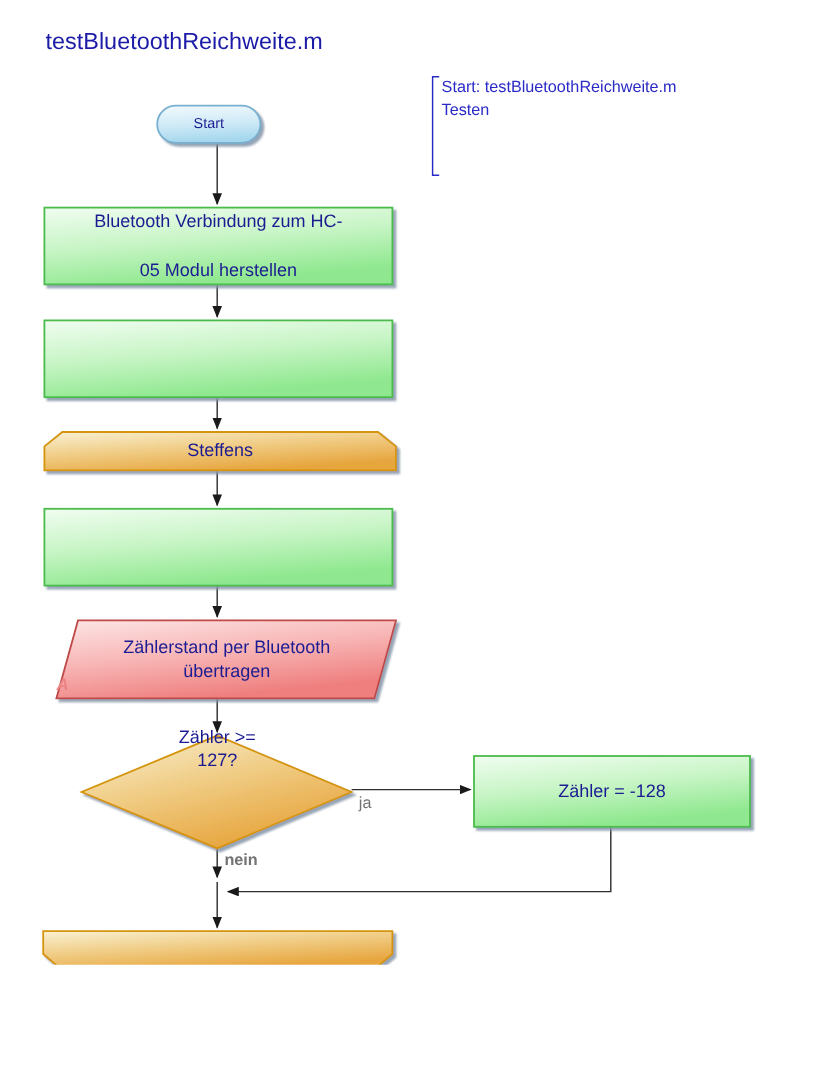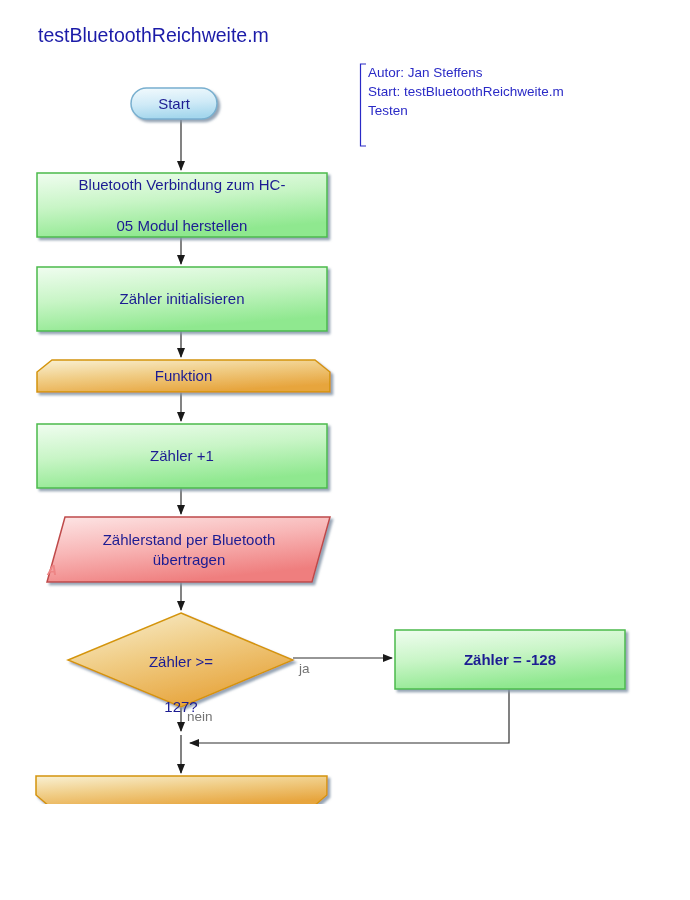--- a/index.html
+++ b/index.html
@@ -5,26 +5,26 @@
   html,body{margin:0;padding:0;background:#ffffff;}
   body{width:690px;height:900px;font-family:"Liberation Sans",sans-serif;}
   .canvas{position:relative;width:690px;height:804px;background:#ffffff;overflow:hidden;}
   .layer{position:absolute;left:0;top:0;}
   .page-title{position:absolute;left:38px;top:24px;font-size:19.5px;color:#1b1ba8;white-space:nowrap;}
   .comment-text{position:absolute;left:368px;top:63px;font-size:13.5px;line-height:19px;color:#2a2ac6;}
   .comment-text span{display:block;white-space:nowrap;}
   .node-text{position:absolute;display:flex;flex-direction:column;justify-content:center;
              align-items:center;text-align:center;color:#1c1c92;font-size:15px;line-height:19.5px;}
   .node-text span{display:block;white-space:nowrap;}
-  .terminator-text{font-size:15px;}
+  .terminator-text{font-size:12px;}
   .corner-label{position:absolute;left:47px;top:562px;font-size:14px;font-weight:bold;
                 font-style:italic;color:#ee8585;}
   .edge-label{position:absolute;font-size:13.5px;color:#737373;white-space:nowrap;}
   .edge-label-ja{left:299px;top:661px;}
-  .edge-label-nein{left:187px;top:709px;}
+  .edge-label-nein{left:187px;top:709px;font-weight:bold;}
 </style>
 </head>
 <body>
 
 <div class="canvas">
 
   <svg class="layer" width="690" height="900" viewBox="0 0 690 900">
     <defs>
       <linearGradient id="gGreen" x1="0" y1="0" x2="0.35" y2="1">
         <stop offset="0" stop-color="#f0fdf0"></stop>
@@ -78,58 +78,51 @@
     <polygon points="65,517 330,517 312,582 47,582" fill="url(#gPink)" stroke="#bf4a4a" stroke-width="1.5" filter="url(#shadow)"></polygon>
     <polygon points="181,613 293,660 181,707 68,660" fill="url(#gOrange)" stroke="#d4940b" stroke-width="1.5" filter="url(#shadow)"></polygon>
     <rect x="395" y="630" width="230" height="59" fill="url(#gGreen)" stroke="#4bbb4b" stroke-width="1.5" filter="url(#shadow)"></rect>
     <polygon points="36,776 327,776 327,795 313,807 50,807 36,795" fill="url(#gOrange)" stroke="#d4940b" stroke-width="1.5" filter="url(#shadow)"></polygon>
     <rect x="127" y="838" width="106" height="30" rx="15" fill="url(#gBlue)" stroke="#78afcf" stroke-width="1.5" filter="url(#shadow)"></rect>
   </svg>
 
   <div class="page-title">testBluetoothReichweite.m</div>
 
   <div class="comment-text">
-    <span>Autor: Jan Steffens</span>
     <span>Start: testBluetoothReichweite.m</span>
     <span>Testen</span>
   </div>
 
   <div class="node-text terminator-text" style="left:131px;top:88px;width:86px;height:31px;">
     <span>Start</span>
   </div>
 
   <div class="node-text" style="left:42px;top:173px;width:280px;height:64px;gap:22px;">
     <span>Bluetooth Verbindung zum HC-</span>
     <span>05 Modul herstellen</span>
   </div>
 
-  <div class="node-text" style="left:42px;top:267px;width:280px;height:64px;">
-    <span>Zähler initialisieren</span>
+
+  <div class="node-text" style="left:37px;top:360px;width:293px;height:32px;">
+    <span>Steffens</span>
   </div>
 
-  <div class="node-text" style="left:37px;top:360px;width:293px;height:32px;">
-    <span>Funktion</span>
-  </div>
-
-  <div class="node-text" style="left:42px;top:424px;width:280px;height:64px;">
-    <span>Zähler +1</span>
-  </div>
 
   <div class="node-text" style="left:60px;top:517px;width:258px;height:65px;text-align:center;">
     <span>Zählerstand per Bluetooth</span>
     <span>übertragen</span>
   </div>
   <div class="corner-label">A</div>
 
-  <div class="node-text" style="left:111px;top:652px;width:140px;height:64px;justify-content:space-between;">
+  <div class="node-text" style="left:111px;top:592px;width:140px;height:64px;">
     <span>Zähler &gt;=</span>
     <span>127?</span>
   </div>
 
-  <div class="node-text" style="left:395px;top:630px;width:230px;height:59px;font-weight:bold;">
+  <div class="node-text" style="left:395px;top:630px;width:230px;height:59px;">
     <span>Zähler = -128</span>
   </div>
 
 
   <div class="edge-label edge-label-ja">ja</div>
   <div class="edge-label edge-label-nein">nein</div>
 
 </div>
 
 </body></html>

